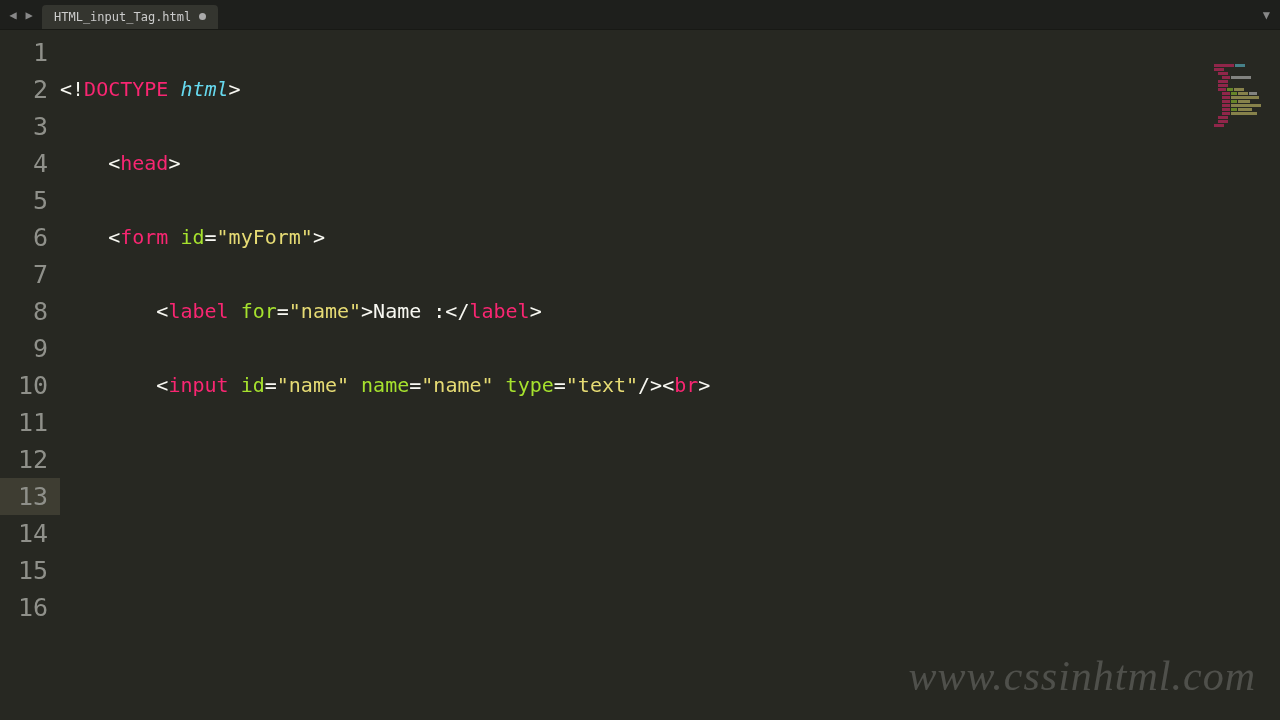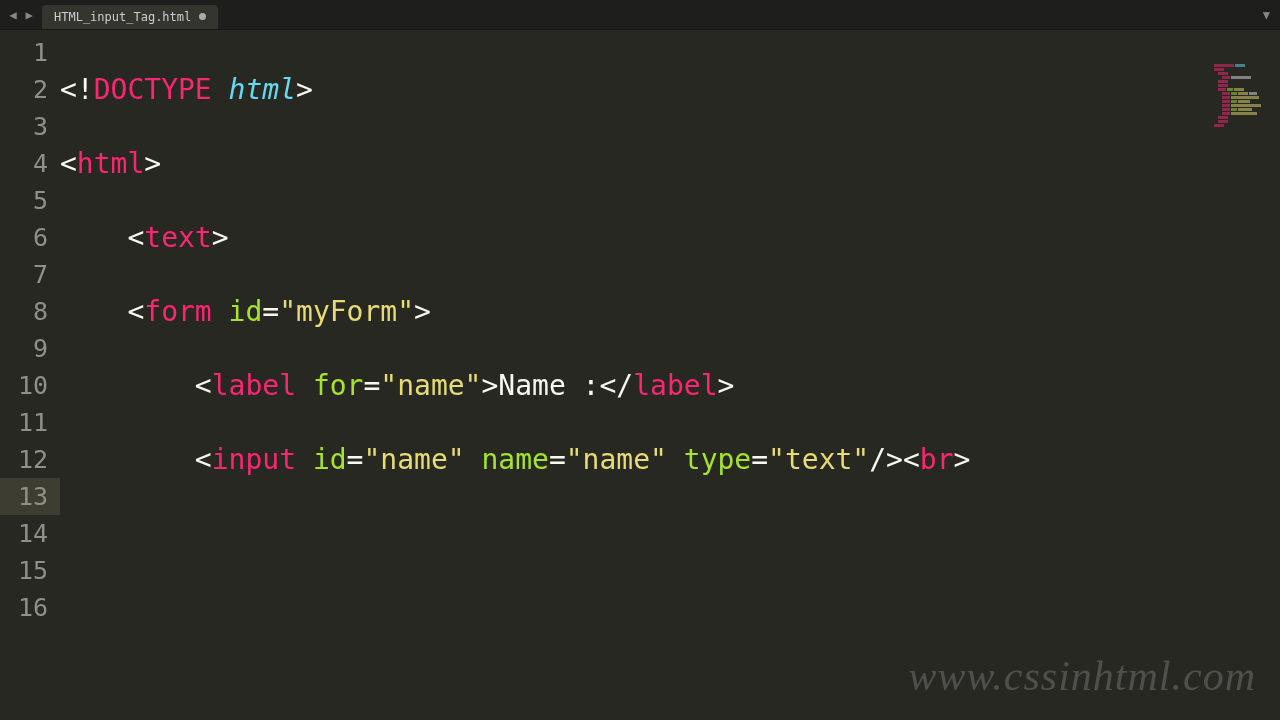--- a/index.html
+++ b/index.html
@@ -65,21 +65,21 @@
     color: #8f908a;
     font-size: 25px;
     line-height: 37px;
     padding-right: 12px;
     user-select: none;
     background: #272822;
   }
   .code-area {
     flex: 1;
     padding-top: 4px;
-    font-size: 28px;
+    font-size: 20px;
     line-height: 37px;
     white-space: pre;
     position: relative;
   }
   .code-line { height: 37px; }
   .gutter .ln.active { background:#3e3d32; margin-right:-12px; padding-right:12px; margin-left:-20px; padding-left:20px;}
   .p  { color: #f8f8f2; }   
   .t  { color: #f92672; }   
   .kw { color: #66d9ef; font-style: italic; } 
   .a  { color: #a6e22e; }   
@@ -143,22 +143,21 @@
     <div class="ln">11</div>
     <div class="ln">12</div>
     <div class="ln active">13</div>
     <div class="ln">14</div>
     <div class="ln">15</div>
     <div class="ln">16</div>
   </div>
 
   <div class="code-area">
 <div class="code-line"><span class="p">&lt;!</span><span class="t">DOCTYPE</span><span class="kw"> html</span><span class="p">&gt;</span></div>
-<div class="code-line"><span class="p">&lt;</span><span class="t">html</span><span class="p">&gt;</span></div>
-<div class="code-line">    <span class="p">&lt;</span><span class="t">text</span><span class="p">&gt;</span></div>
+<div class="code-line">    <span class="p">&lt;</span><span class="t">head</span><span class="p">&gt;</span></div>
 <div class="code-line">    <span class="p">&lt;</span><span class="t">form</span> <span class="a">id</span><span class="p">=</span><span class="s">"myForm"</span><span class="p">&gt;</span></div>
 <div class="code-line">        <span class="p">&lt;</span><span class="t">label</span> <span class="a">for</span><span class="p">=</span><span class="s">"name"</span><span class="p">&gt;</span><span class="tx">Name :</span><span class="p">&lt;/</span><span class="t">label</span><span class="p">&gt;</span></div>
 <div class="code-line">        <span class="p">&lt;</span><span class="t">input</span> <span class="a">id</span><span class="p">=</span><span class="s">"name"</span> <span class="a">name</span><span class="p">=</span><span class="s">"name"</span> <span class="a">type</span><span class="p">=</span><span class="s">"text"</span><span class="p">/&gt;</span><span class="p">&lt;</span><span class="t">br</span><span class="p">&gt;</span></div>
 
 
 
 
 
 
 

